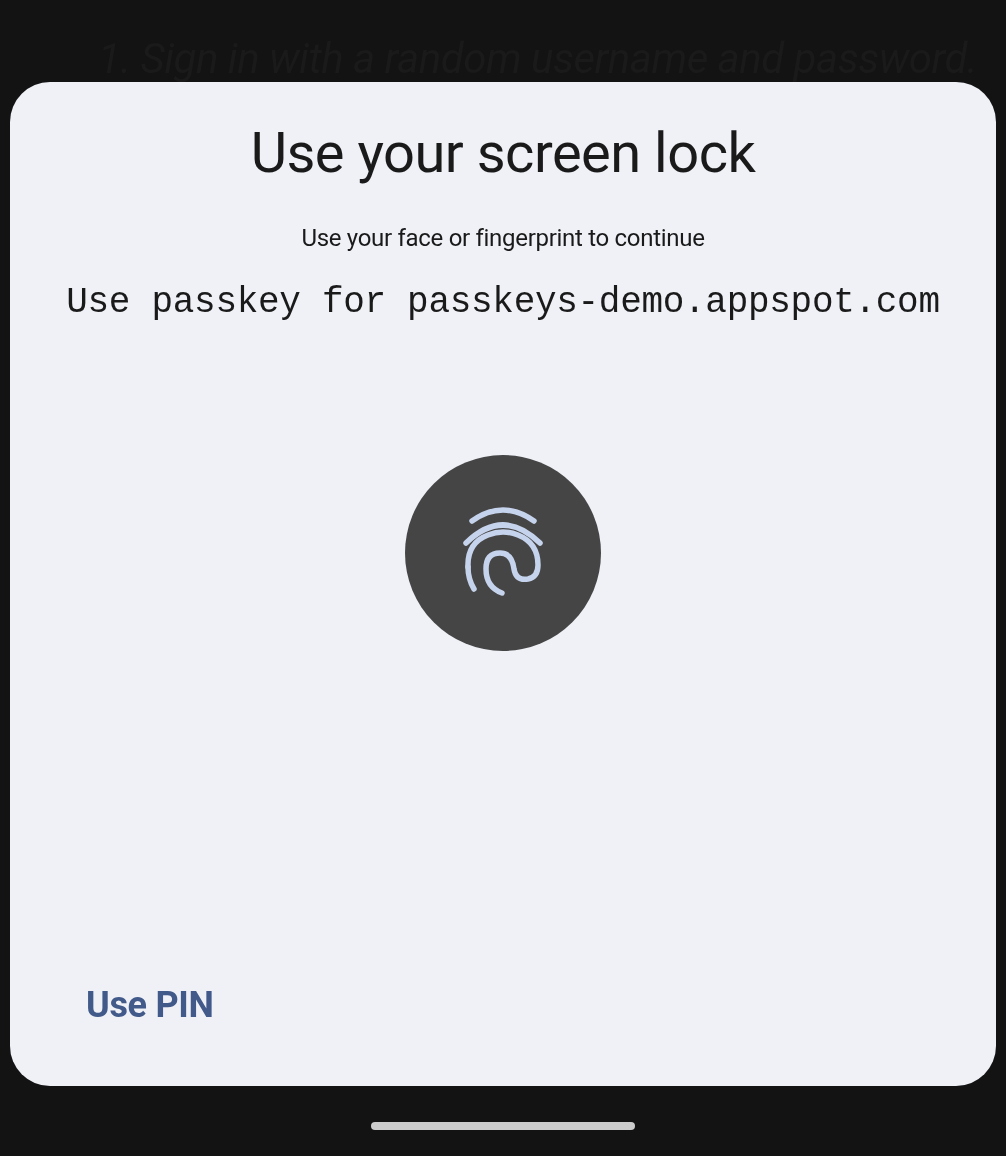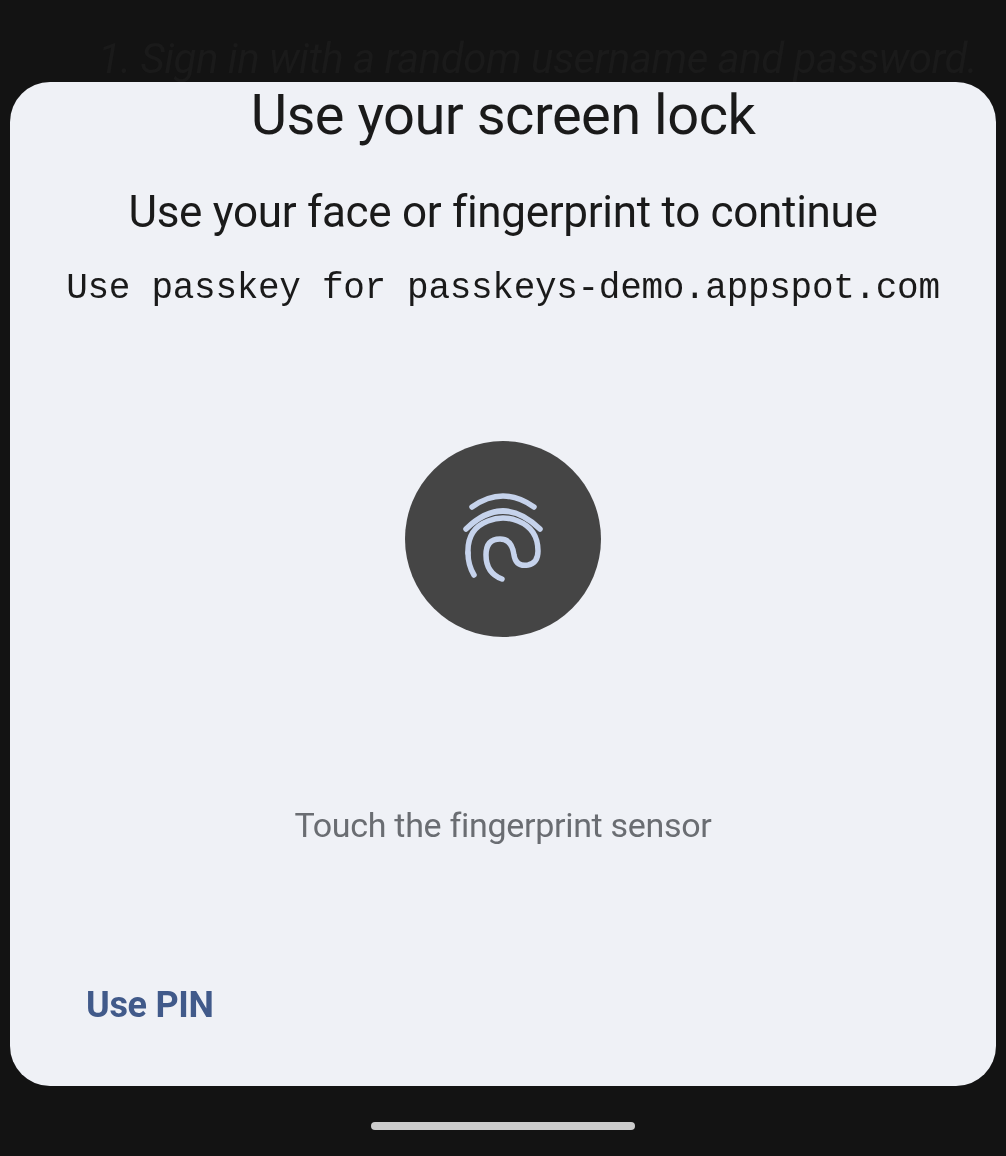--- a/index.html
+++ b/index.html
@@ -29,31 +29,32 @@
       position: absolute;
       top: 82px;
       left: 10px;
       right: 10px;
       bottom: 70px;
       background: #eff1f6;
       border-radius: 40px;
       display: flex;
       flex-direction: column;
       align-items: center;
+      padding-top: 38px;
     }
     .title {
       font-size: 56px;
       font-weight: 400;
       color: #1a1a1a;
       text-align: center;
       letter-spacing: -0.5px;
       margin-bottom: 38px;
     }
     .subtitle {
-      font-size: 44px;
+      font-size: 24px;
       font-weight: 400;
       color: #1a1a1a;
       text-align: center;
       letter-spacing: -0.3px;
       margin-bottom: 30px;
     }
     .passkey-text {
       font-size: 36px;
       font-weight: 400;
       color: #1a1a1a;
@@ -116,18 +117,17 @@
 
   <div class="fingerprint-circle">
     <svg class="fingerprint-icon" viewBox="0 0 90 96" fill="none" stroke="#c6d3ec" stroke-width="5.5" stroke-linecap="round">
       <path d="M 14 16 Q 45 -6 76 16"></path>
       <path d="M 8 38 Q 45 2 82 38"></path>
       <path d="M 10 62 Q 9 38 30 30 Q 45 24 60 30 Q 80 38 80 60 Q 80 72 70 74 Q 58 76 56 64 Q 54 48 42 48 Q 28 48 28 64 Q 28 82 44 88"></path>
       <path d="M 16 84 Q 10 74 10 62"></path>
     </svg>
   </div>
 
-  <div class="instruction">Touch the fingerprint sensor</div>
 
   <div class="use-pin">Use PIN</div>
 </div>
 
 <div class="nav-bar"></div>
 
 </body></html>

